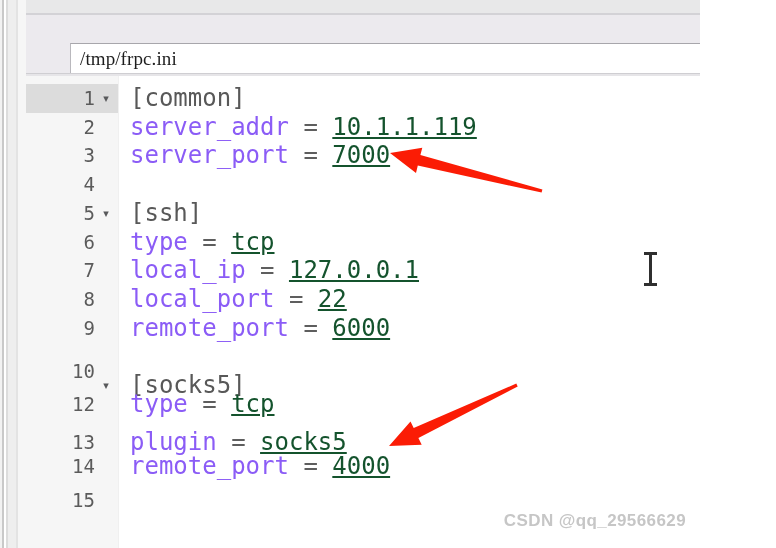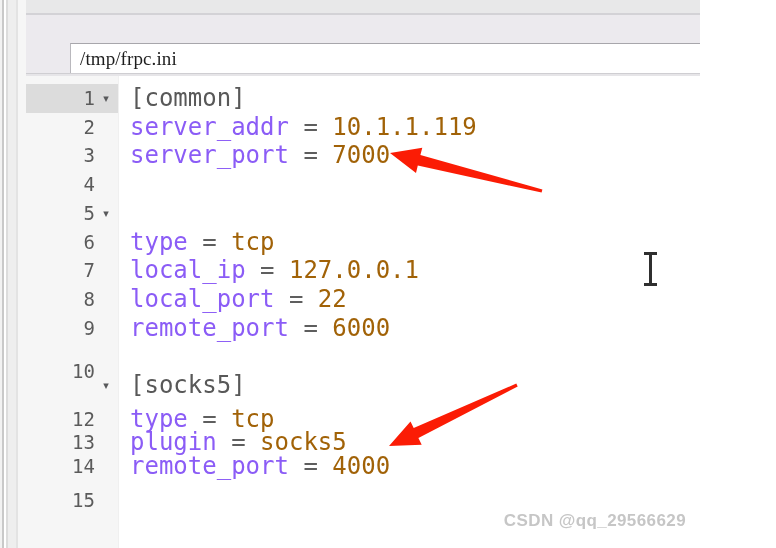--- a/index.html
+++ b/index.html
@@ -138,21 +138,21 @@
     position: absolute;
     left: 104px; top: 0;
     white-space: pre;
     font-family: "DejaVu Sans Mono", monospace;
     font-size: 24px;
     letter-spacing: 0px;
   }
   .tok-section { color: #585858; }
   .tok-key     { color: #8b5cf6; }
   .tok-op      { color: #5e5e5e; }
-  .tok-val     { color: #a16207; }
+  .tok-val     { color: #14532d; text-decoration: underline; }
 
   
   .arrow-layer {
     position: absolute;
     left: 0; top: 0;
     width: 776px; height: 548px;
     pointer-events: none;
   }
 
   .caret {
@@ -215,20 +215,21 @@
           <div class="ln">3</div>
           <div class="code"><span class="tok-key">server_port</span><span class="tok-op"> = </span><span class="tok-val">7000</span></div>
         </div>
         <div class="line" style="top: 94.1px;">
           <div class="ln">4</div>
           <div class="code"></div>
         </div>
         <div class="line" style="top: 122.8px;">
           <div class="ln">5</div>
           <div class="fold">▾</div>
+          <div class="code"><span class="tok-section">[ssh]</span></div>
         </div>
         <div class="line" style="top: 151.5px;">
           <div class="ln">6</div>
           <div class="code"><span class="tok-key">type</span><span class="tok-op"> = </span><span class="tok-val">tcp</span></div>
         </div>
         <div class="line" style="top: 180.2px;">
           <div class="ln">7</div>
           <div class="code"><span class="tok-key">local_ip</span><span class="tok-op"> = </span><span class="tok-val">127.0.0.1</span></div>
         </div>
         <div class="line" style="top: 208.9px;">
@@ -240,21 +241,21 @@
           <div class="code"><span class="tok-key">remote_port</span><span class="tok-op"> = </span><span class="tok-val">6000</span></div>
         </div>
         <div class="line" style="top: 281px;">
           <div class="ln">10</div>
           <div class="code"></div>
         </div>
         <div class="line" style="top: 295px;">
           <div class="fold">▾</div>
           <div class="code"><span class="tok-section">[socks5]</span></div>
         </div>
-        <div class="line" style="top: 329px;">
+        <div class="line" style="top: 314px;">
           <div class="ln">12</div>
           <div class="code"><span class="tok-key">type</span><span class="tok-op"> = </span><span class="tok-val">tcp</span></div>
         </div>
         <div class="line" style="top: 352.4px;">
           <div class="ln">13</div>
           <div class="code"><span class="tok-key">plugin</span><span class="tok-op"> = </span><span class="tok-val">socks5</span></div>
         </div>
         <div class="line" style="top: 376px;">
           <div class="ln">14</div>
           <div class="code"><span class="tok-key">remote_port</span><span class="tok-op"> = </span><span class="tok-val">4000</span></div>

